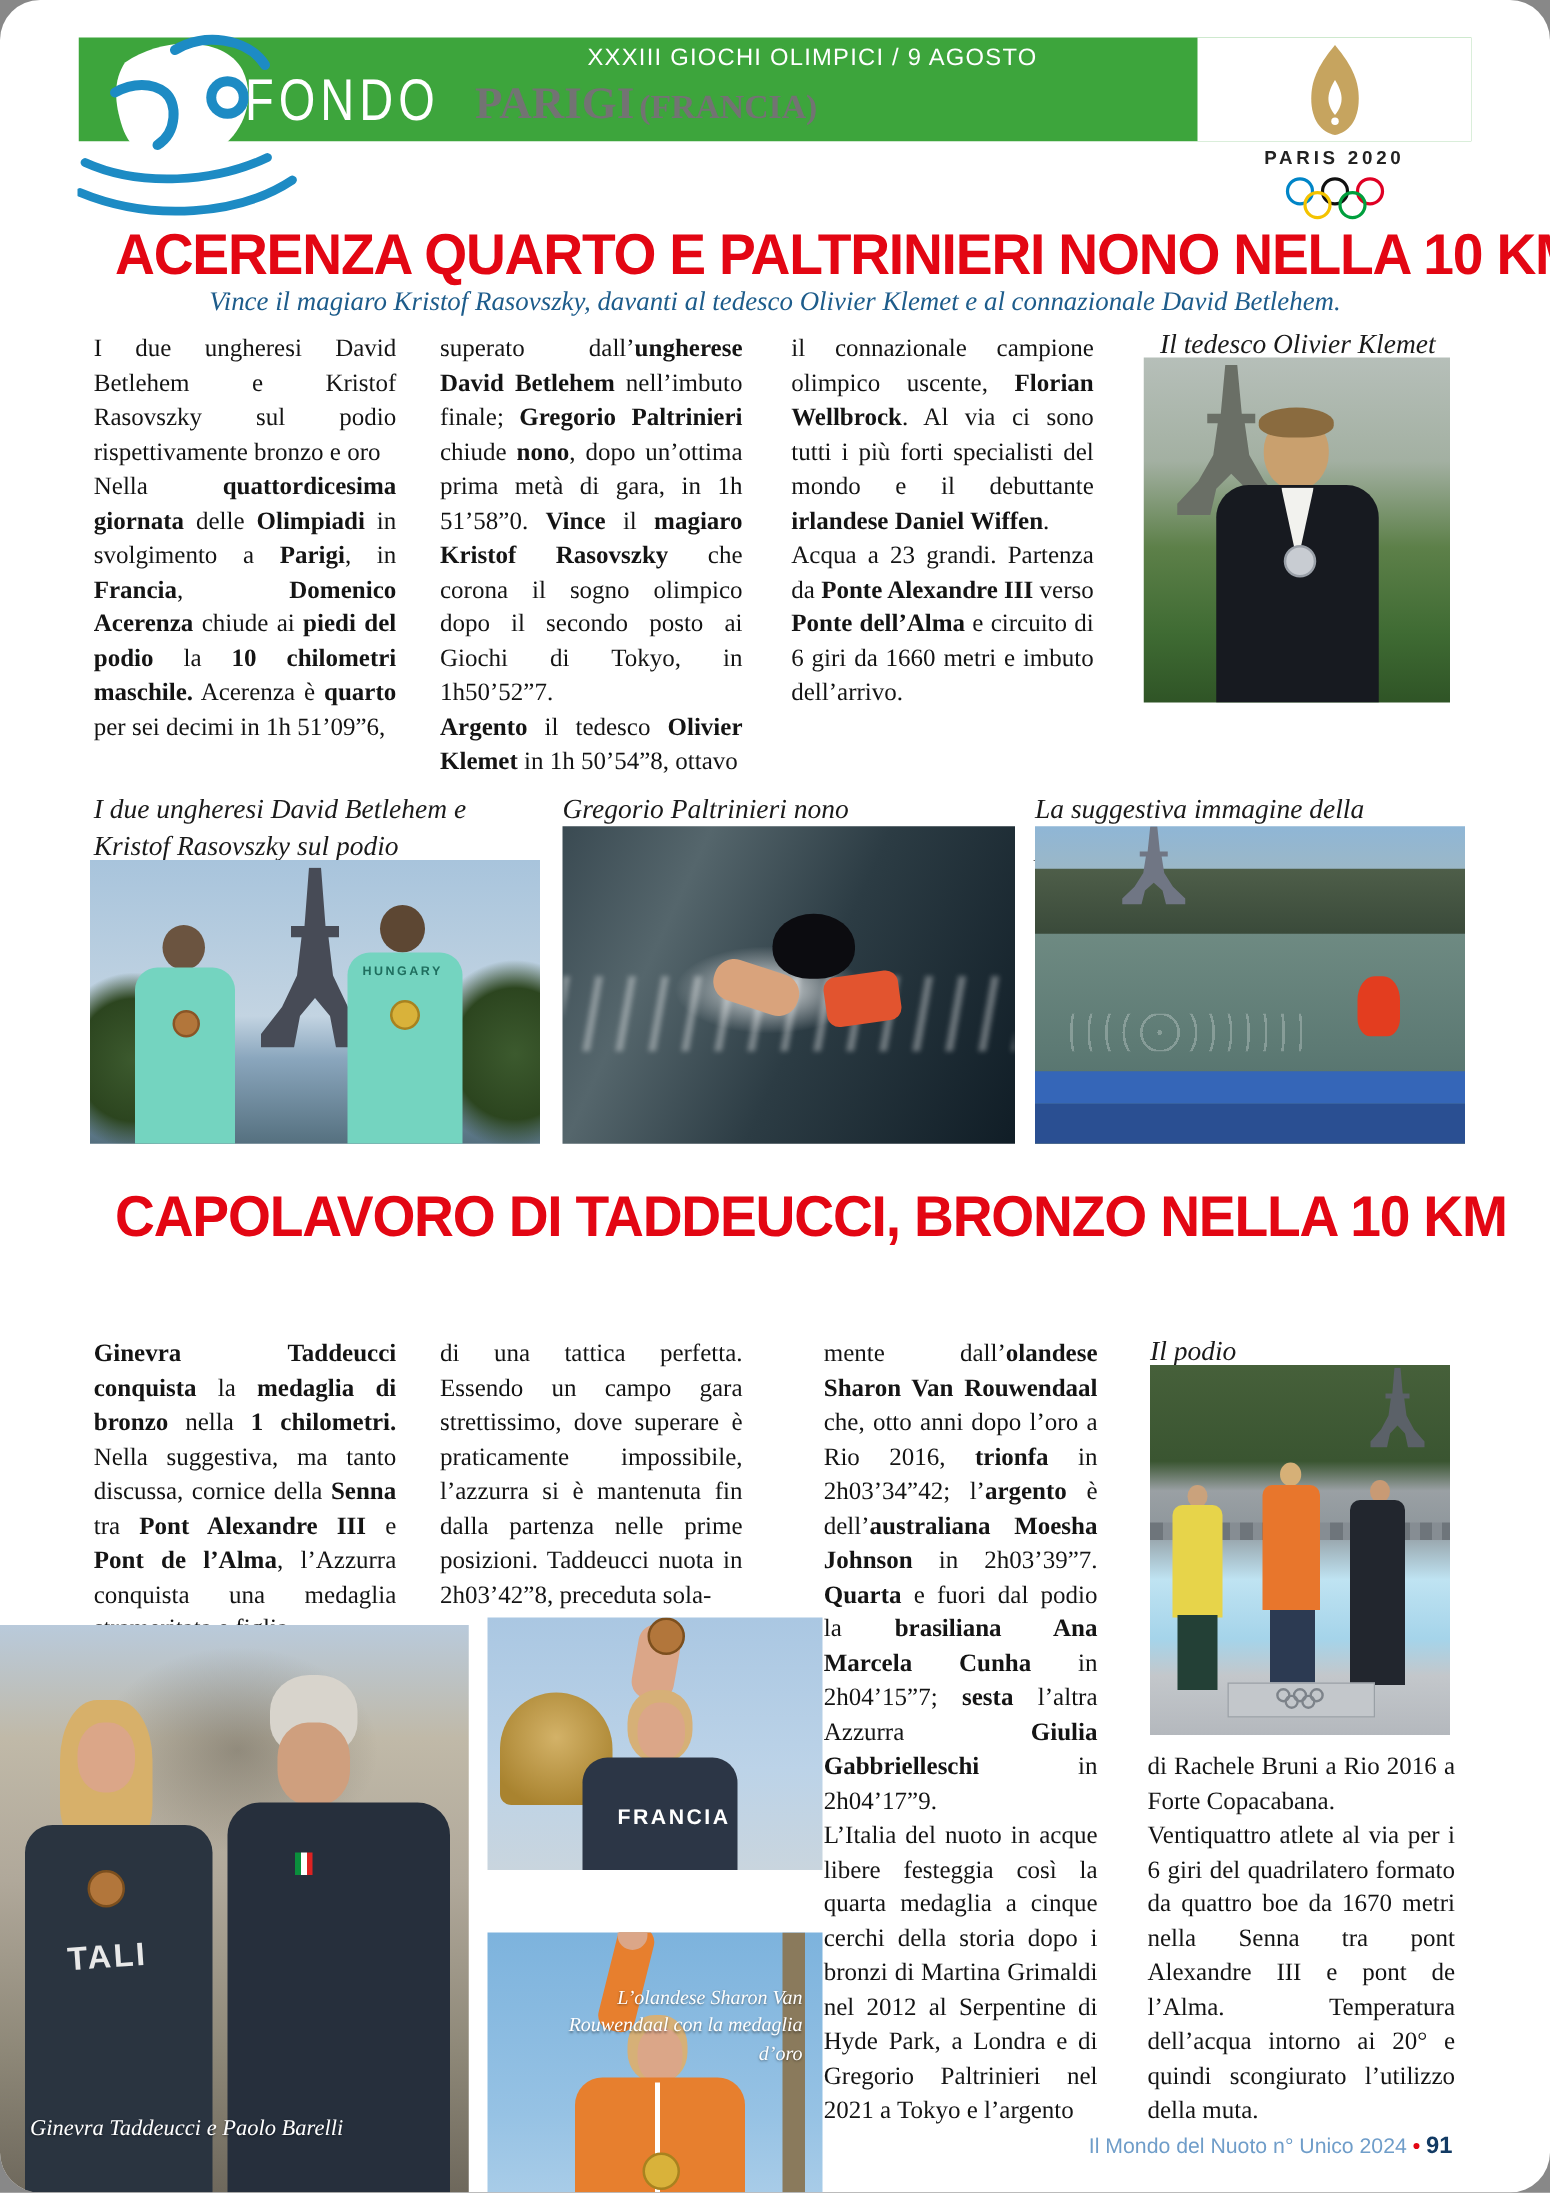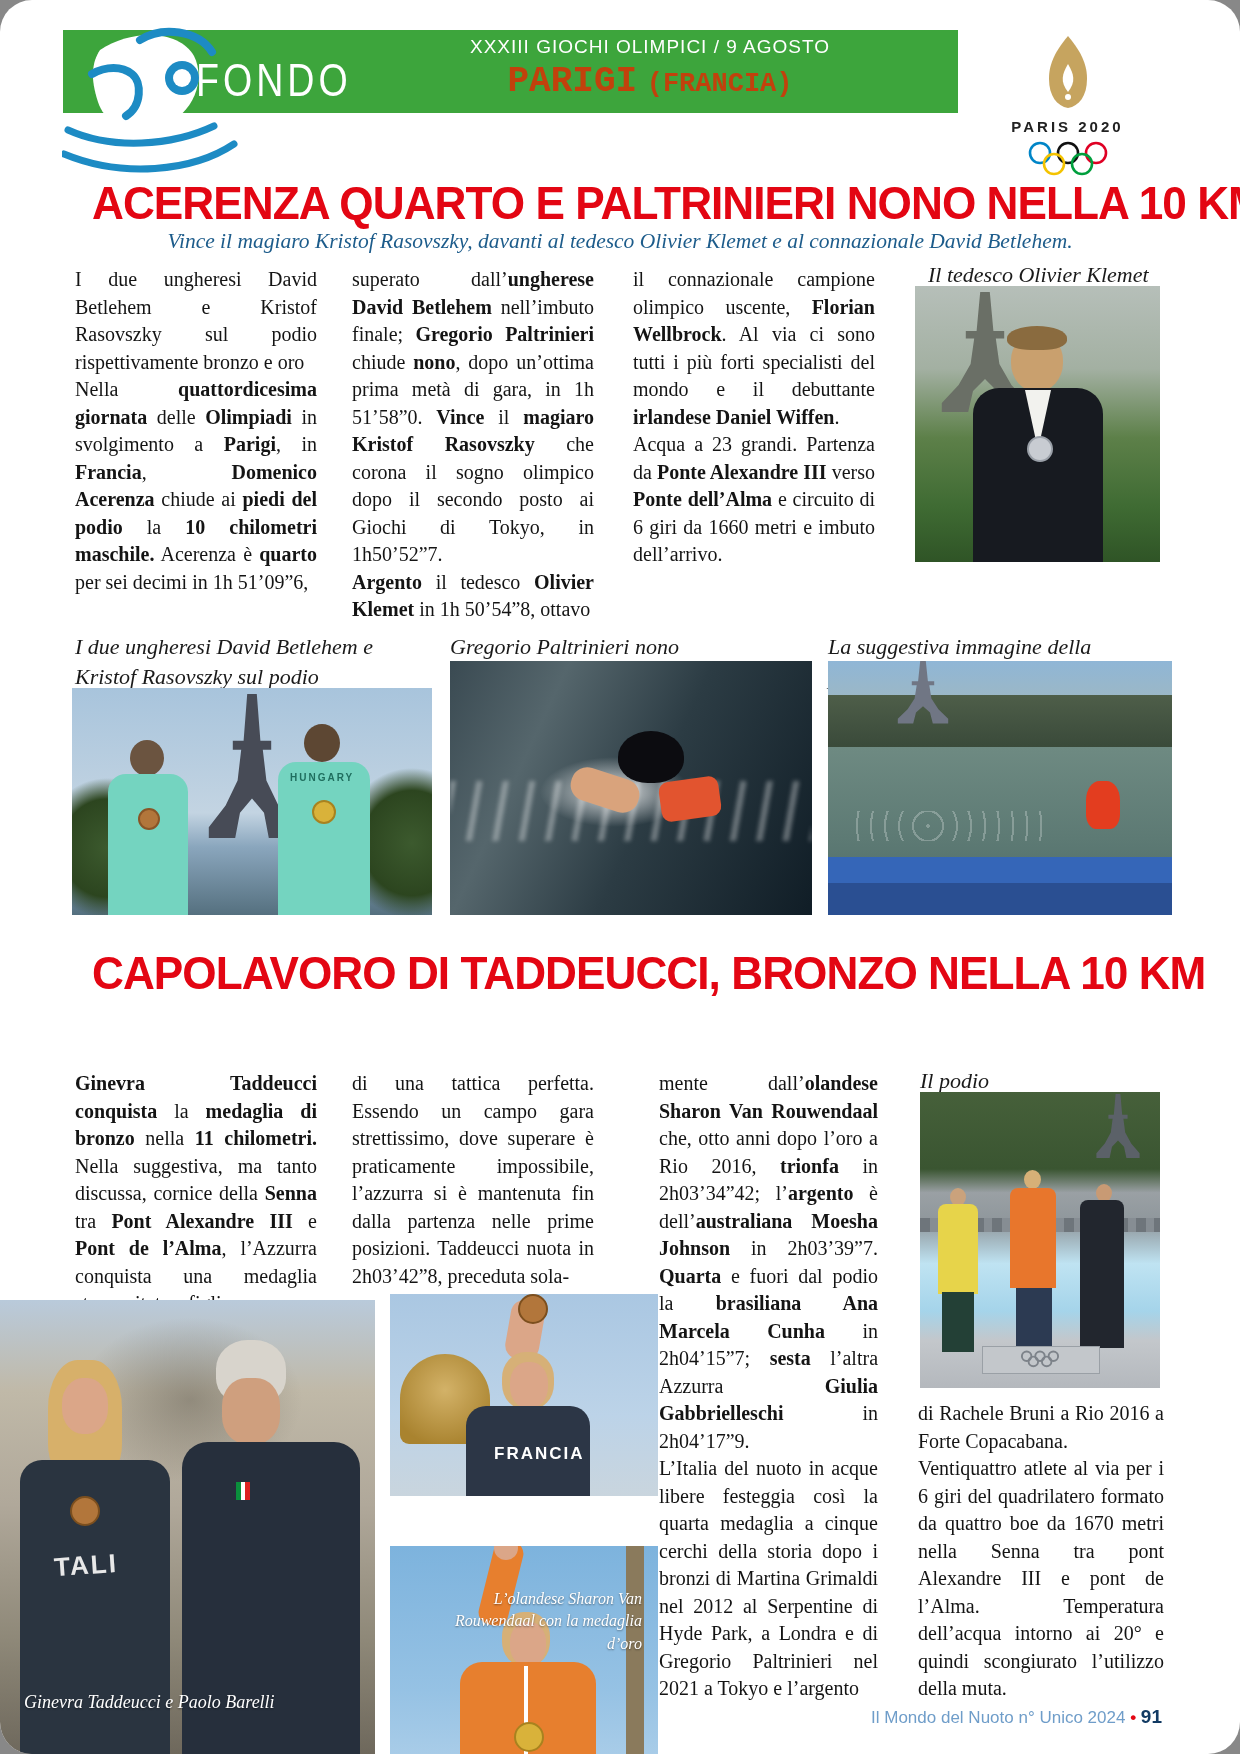--- a/index.html
+++ b/index.html
@@ -5,22 +5,22 @@
   html,body{margin:0;padding:0;background:#888;}
   .page{position:relative;width:1240px;height:1754px;background:#fff;overflow:hidden;
         font-family:"Liberation Serif",serif;color:#141414;border-radius:32px;}
   .s{position:absolute;}
   
   .band{position:absolute;left:63px;top:30px;width:1114px;height:83px;background:#3da53c;}
   .logo-box{position:absolute;left:958px;top:30px;width:219px;height:83px;background:#fff;
             display:flex;align-items:center;justify-content:center;}
   .kicker{position:absolute;left:380px;top:36px;width:540px;text-align:center;color:#fff;
           font-family:"Liberation Sans",sans-serif;font-size:19px;letter-spacing:1px;}
-  .cityline{position:absolute;left:380px;top:61px;width:540px;text-align:center;color:#c2410c;
-          font-family:Liberation Mono, monospace;font-weight:bold;}
+  .cityline{position:absolute;left:380px;top:61px;width:540px;color:#737373;
+          font-family:Liberation Serif, serif;font-weight:bold;}
   .cityline .city{font-size:36px;letter-spacing:0;}
   .cityline .country{font-size:27px;}
   .fondo{position:absolute;left:196px;top:52px;color:#fff;font-family:"Liberation Sans",sans-serif;
          font-size:47px;letter-spacing:5px;transform:scaleX(.8);transform-origin:left center;}
   .paris-text{position:absolute;left:958px;top:118px;width:219px;text-align:center;color:#222;
          font-family:"Liberation Sans",sans-serif;font-weight:bold;font-size:15px;letter-spacing:3px;}
   .rings{position:absolute;left:1023px;top:140px;}
   
   .headline{position:absolute;left:70px;width:1100px;text-align:center;color:#e30613;
             font-family:"Liberation Sans",sans-serif;font-weight:bold;font-size:46px;
@@ -134,21 +134,21 @@
     <div class="s" style="left:0;top:34px;width:344px;height:52px;background:linear-gradient(180deg,#4e5e49,#3a4a3a);"></div>
     <div class="s eiffel" style="left:60px;top:0;width:70px;height:78px;background:#707684;"></div>
     <div class="s" style="left:258px;top:120px;width:34px;height:48px;background:#e33d1f;border-radius:40% 40% 30% 30%;"></div>
     <div class="s" style="left:0;top:196px;width:344px;height:26px;background:#3566b8;"></div>
     <div class="s" style="left:0;top:222px;width:344px;height:32px;background:#2a4f92;"></div>
     <div class="s" style="left:20px;top:150px;width:200px;height:30px;background:repeating-radial-gradient(circle at 40% 50%,rgba(255,255,255,.25) 0 2px,transparent 2px 14px);"></div>
   </div>
 
   <div class="headline" style="top:946px;">CAPOLAVORO DI TADDEUCCI, BRONZO NELLA 10 KM</div>
 
-  <div class="col" style="left:75px;top:1070px;"><b>Ginevra Taddeucci conquista</b> la <b>medaglia di bronzo</b> nella <b>11 chilometri.</b> Nella suggestiva, ma tanto discussa, cornice della <b>Senna</b> tra <b>Pont Alexandre III</b> e <b>Pont de l’Alma</b>, l’Azzurra conquista una medaglia strameritata e figlia</div>
+  <div class="col" style="left:75px;top:1070px;"><b>Ginevra Taddeucci conquista</b> la <b>medaglia di bronzo</b> nella <b>1 chilometri.</b> Nella suggestiva, ma tanto discussa, cornice della <b>Senna</b> tra <b>Pont Alexandre III</b> e <b>Pont de l’Alma</b>, l’Azzurra conquista una medaglia strameritata e figlia</div>
   <div class="col" style="left:352px;top:1070px;">di una tattica perfetta. Essendo un campo gara strettissimo, dove superare è praticamente impossibile, l’azzurra si è mantenuta fin dalla partenza nelle prime posizioni. Taddeucci nuota in 2h03’42”8, preceduta sola-</div>
   <div class="col" style="left:633px;top:1070px;width:245px;height:640px;">
     <div class="notch"></div><span>mente dall’<b>olandese Sharon Van Rouwendaal</b> che, otto anni dopo l’oro a Rio 2016, <b>trionfa</b> in 2h03’34”42; l’<b>argento</b> è dell’<b>australiana Moesha Johnson</b> in 2h03’39”7. <b>Quarta</b> e fuori dal podio la <b>brasiliana Ana Marcela Cunha</b> in 2h04’15”7; <b>sesta</b> l’altra Azzurra <b>Giulia Gabbrielleschi</b> in 2h04’17”9.<br>L’Italia del nuoto in acque libere festeggia così la quarta medaglia a cinque cerchi della storia dopo i bronzi di Martina Grimaldi nel 2012 al Serpentine di Hyde Park, a Londra e di Gregorio Paltrinieri nel 2021 a Tokyo e l’argento</span>
   </div>
 
   <div class="cap" style="left:920px;top:1066px;width:240px;">Il podio</div>
   <div class="photo" style="left:920px;top:1092px;width:240px;height:296px;
        background:linear-gradient(180deg,#46603a 0%,#3a5531 26%,#9aa0a4 34%,#8f979c 44%,#bfe3f2 58%,#a5d4ea 74%,#c3c7cb 84%,#b4b8bd 100%);">
     <div class="s eiffel" style="left:168px;top:2px;width:60px;height:80px;background:#5b6168;"></div>
     <div class="s" style="left:0;top:126px;width:240px;height:14px;background:repeating-linear-gradient(90deg,#6e757b 0 10px,#868d93 10px 18px);"></div>

